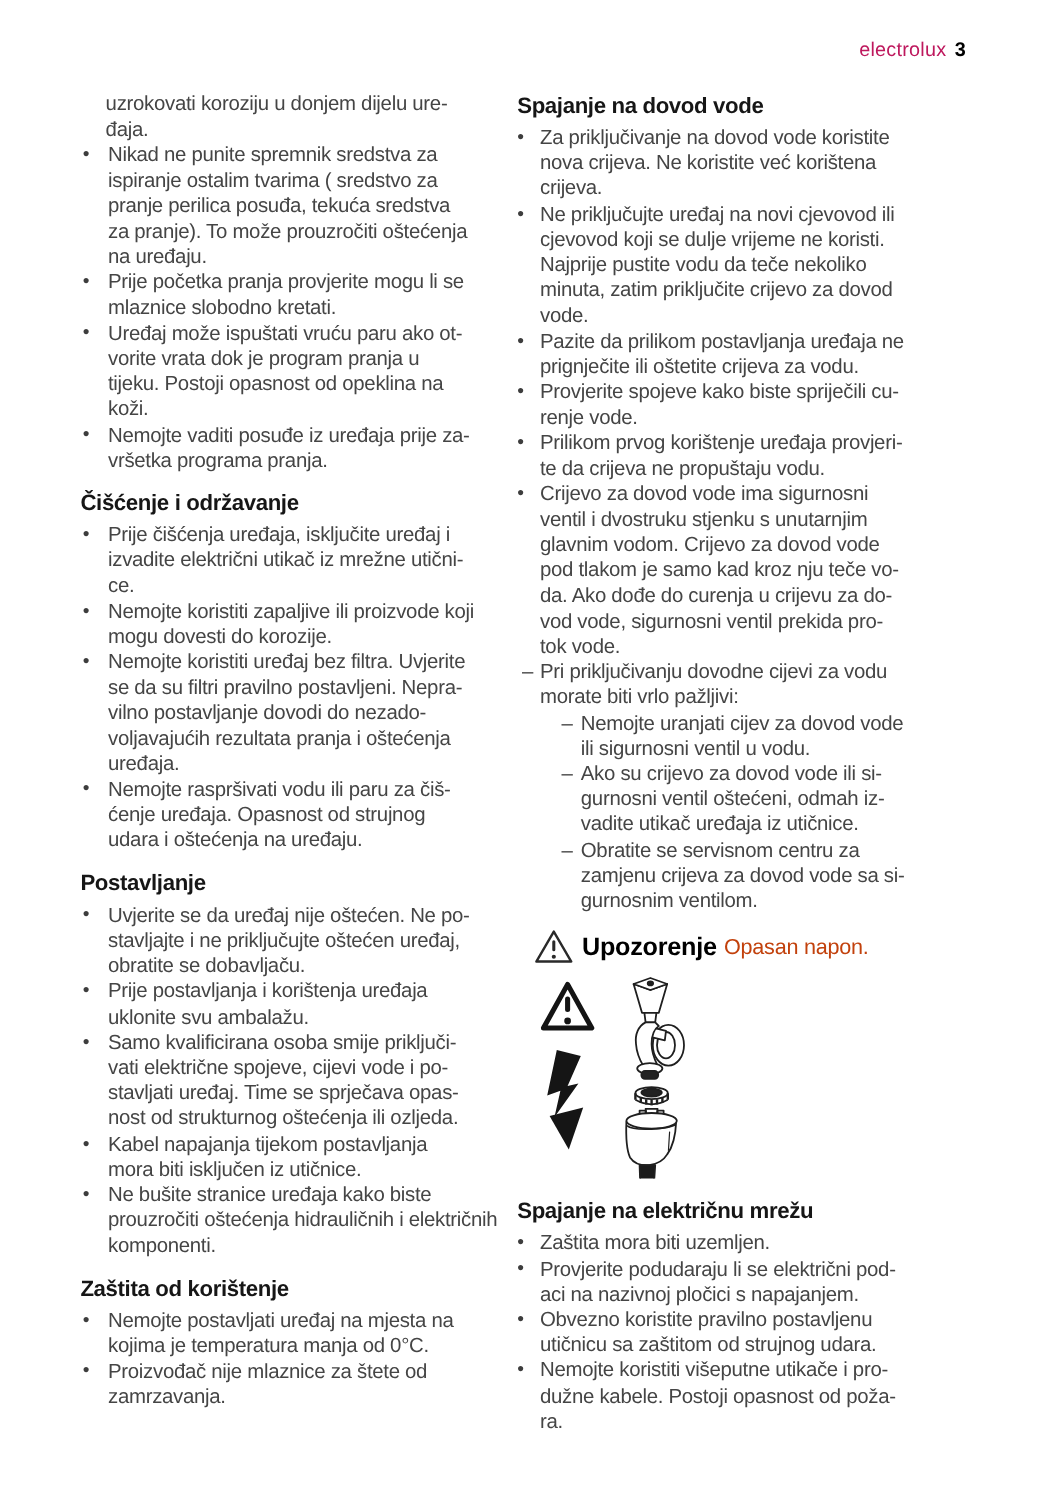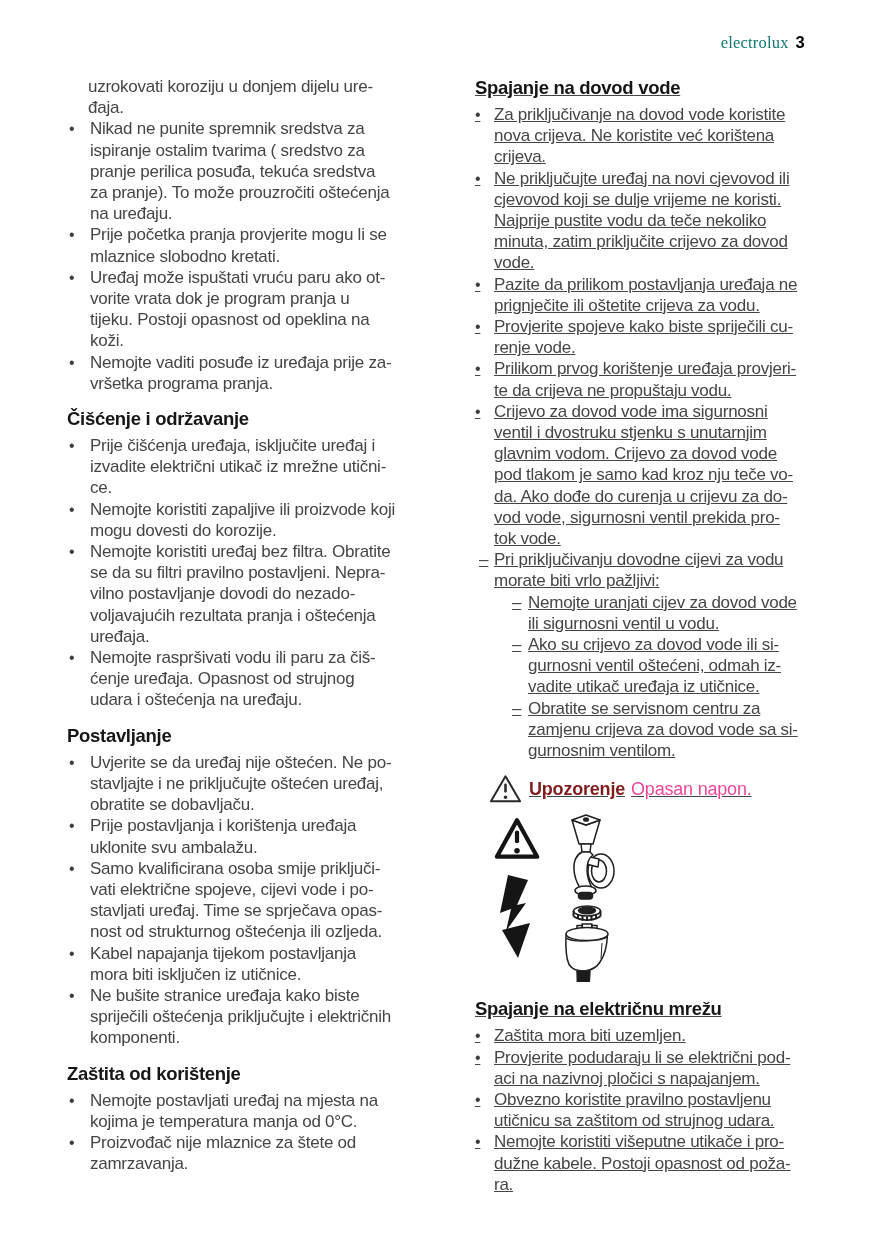--- a/index.html
+++ b/index.html
@@ -2,48 +2,48 @@
 <html><head>
 <meta charset="utf-8">
 <style>
   html,body{margin:0;padding:0;background:#e8e8e8;}
   .page{
     position:relative;width:875px;height:1240px;background:#ffffff;
     font-family:"Liberation Sans","DejaVu Sans",sans-serif;
     color:#454545;overflow:hidden;margin:0 auto;
   }
   .header{position:absolute;top:33px;right:70px;font-size:16.5px;letter-spacing:0.2px;}
-  .brand{color:#0f766e;font-family:Liberation Serif, serif;}
+  .brand{color:#be185d;}
   .pagenum{color:#000;font-weight:bold;margin-left:7px;}
 
   .col{position:absolute;top:76px;font-size:17px;line-height:21.2px;letter-spacing:-0.25px;}
   .col-left{left:67px;width:382px;}
-  .col-right{left:475px;width:395px;text-decoration:underline;}
+  .col-right{left:431px;width:395px;}
 
   .col > :first-child{margin-top:0;}
   h2{
     font-size:18.5px;line-height:23px;margin:13px 0 5px 0;color:#161616;
     font-weight:bold;letter-spacing:-0.3px;
   }
   .cont{margin:16px 0 0 21px;white-space:pre-line;}
   .li{display:flex;align-items:flex-start;}
   .li .dot{flex:0 0 21px;padding-left:2px;color:#3d3d3d;font-size:16px;}
   .li .txt{white-space:pre-line;flex:1 1 auto;}
 
   .col-right .li .dot{flex:0 0 19px;padding-left:0;}
   .dash1{display:flex;margin-left:4px;}
   .dash1 .dm{flex:0 0 15px;}
   .dash2{display:flex;margin-left:37px;}
   .dash2 .dm{flex:0 0 16px;}
   .dash1 .txt,.dash2 .txt{white-space:pre-line;flex:1 1 auto;}
 
   .warnrow{display:flex;align-items:center;margin:11px 0 0 14px;height:34px;}
   .warnrow svg{flex:0 0 auto;margin-right:7px;}
-  .warnlabel{font-weight:bold;color:#7f1d1d;font-size:18px;letter-spacing:-0.2px;}
-  .warntext{color:#ec4899;font-size:18px;margin-left:6px;letter-spacing:-0.2px;}
+  .warnlabel{font-weight:bold;color:#000000;font-size:21px;letter-spacing:-0.2px;}
+  .warntext{color:#c2410c;font-size:18px;margin-left:6px;letter-spacing:-0.2px;}
 
   .illustration{position:relative;height:172px;margin-top:6px;}
   .ill-triangle{position:absolute;left:19px;top:3px;}
   .ill-bolt{position:absolute;left:23px;top:63px;}
   .ill-tap{position:absolute;left:82px;top:0px;}
 </style>
 </head>
 <body>
 
 <div class="page">
@@ -89,21 +89,21 @@
 izvadite električni utikač iz mrežne utični-
 ce.</span>
     </div>
     <div class="li">
       <span class="dot">•</span>
       <span class="txt">Nemojte koristiti zapaljive ili proizvode koji
 mogu dovesti do korozije.</span>
     </div>
     <div class="li">
       <span class="dot">•</span>
-      <span class="txt">Nemojte koristiti uređaj bez filtra. Obratite
+      <span class="txt">Nemojte koristiti uređaj bez filtra. Uvjerite
 se da su filtri pravilno postavljeni. Nepra-
 vilno postavljanje dovodi do nezado-
 voljavajućih rezultata pranja i oštećenja
 uređaja.</span>
     </div>
     <div class="li">
       <span class="dot">•</span>
       <span class="txt">Nemojte raspršivati vodu ili paru za čiš-
 ćenje uređaja. Opasnost od strujnog
 udara i oštećenja na uređaju.</span>
@@ -129,21 +129,21 @@
 nost od strukturnog oštećenja ili ozljeda.</span>
     </div>
     <div class="li">
       <span class="dot">•</span>
       <span class="txt">Kabel napajanja tijekom postavljanja
 mora biti isključen iz utičnice.</span>
     </div>
     <div class="li">
       <span class="dot">•</span>
       <span class="txt">Ne bušite stranice uređaja kako biste
-spriječili oštećenja priključujte i električnih
+prouzročiti oštećenja hidrauličnih i električnih
 komponenti.</span>
     </div>
 
     <h2>Zaštita od korištenje</h2>
     <div class="li">
       <span class="dot">•</span>
       <span class="txt">Nemojte postavljati uređaj na mjesta na
 kojima je temperatura manja od 0°C.</span>
     </div>
     <div class="li">

